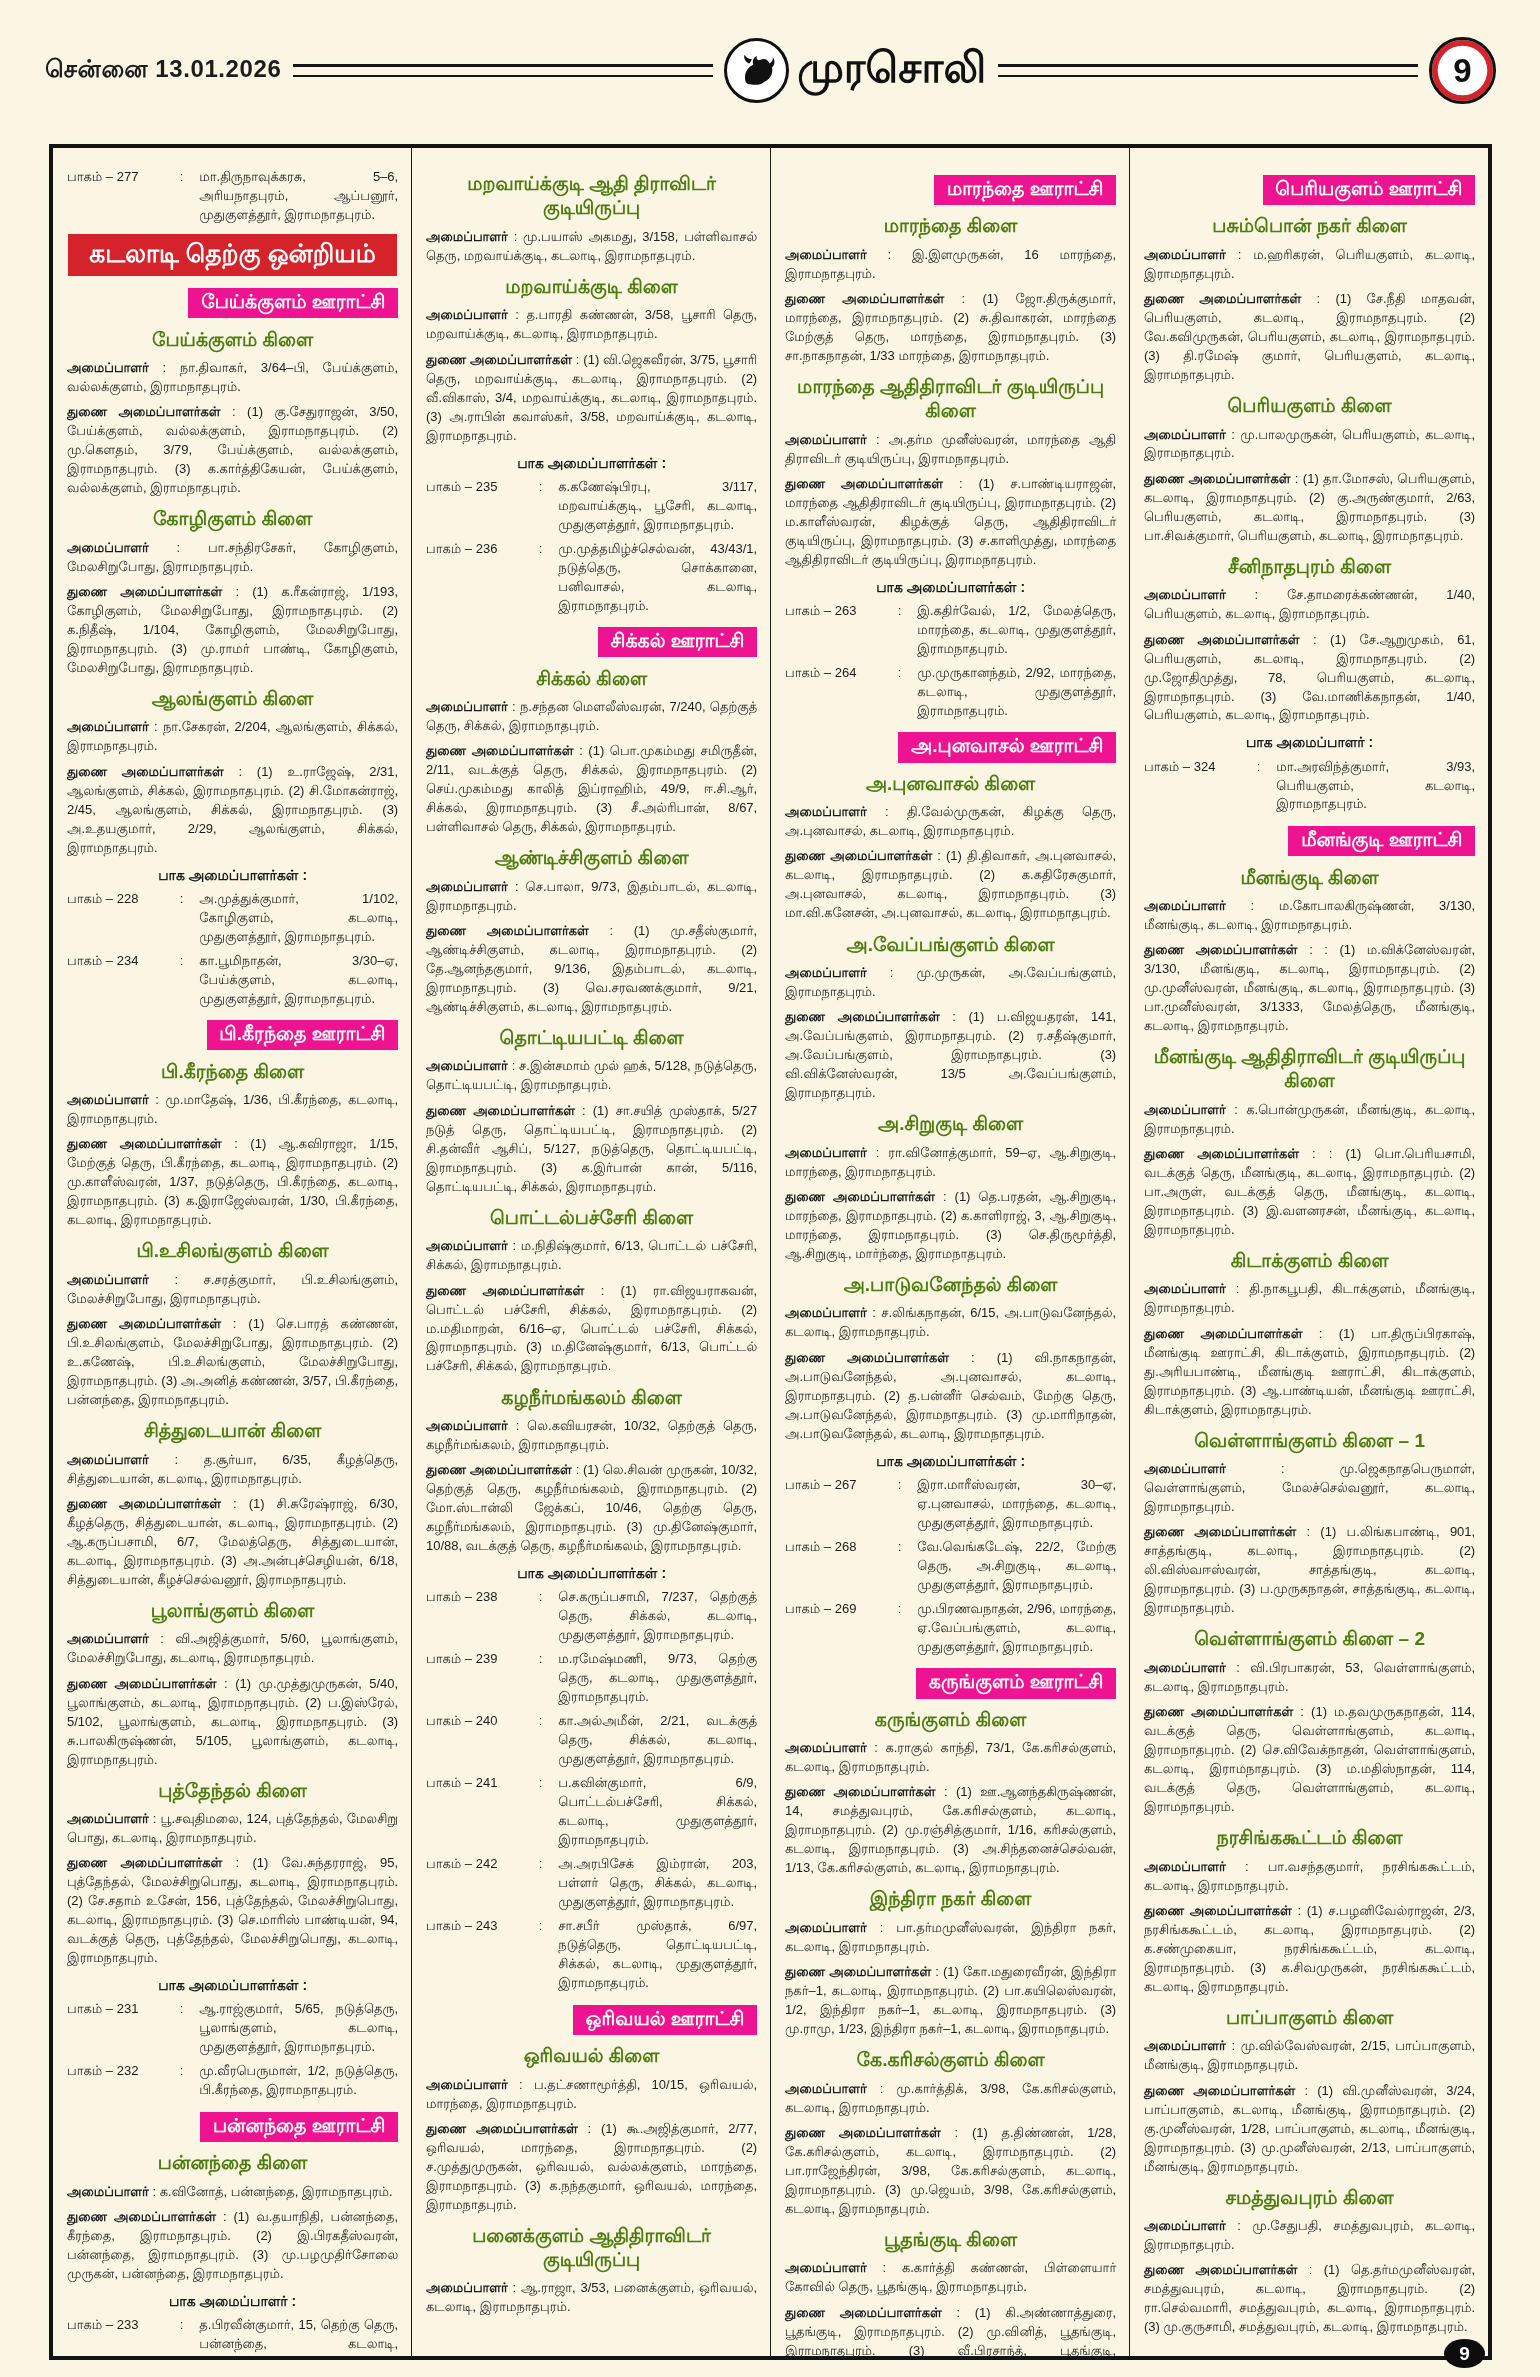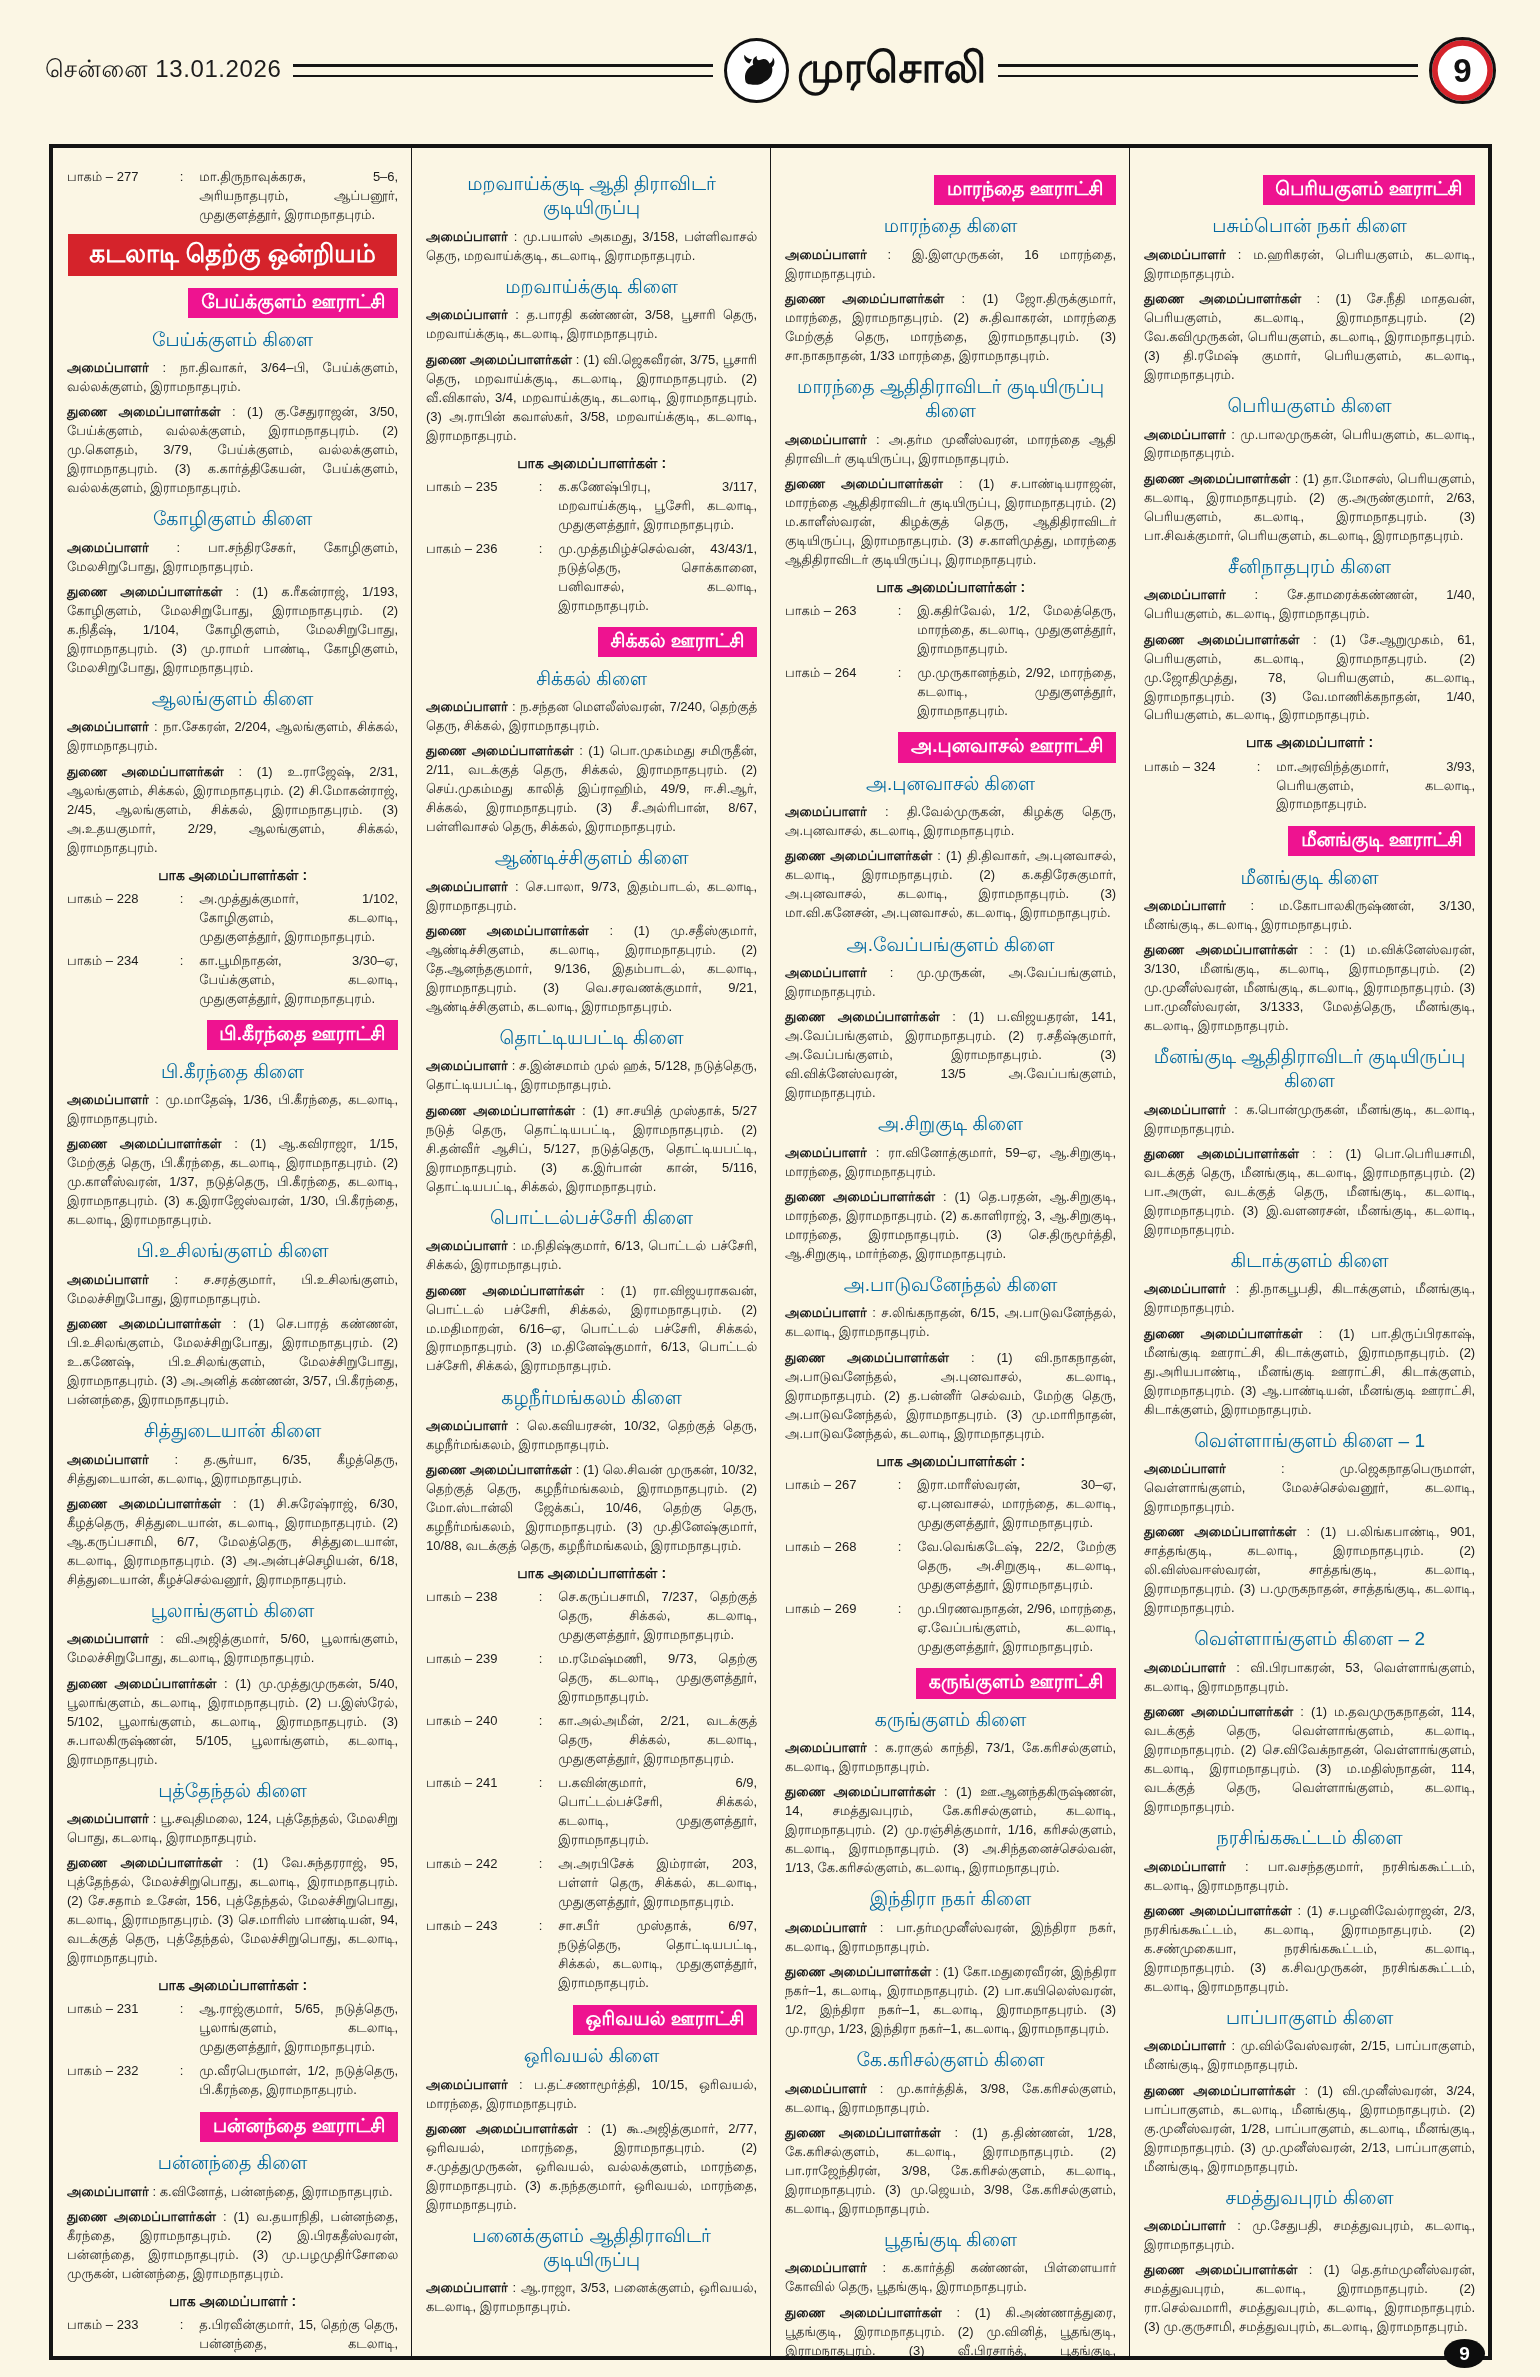--- a/index.html
+++ b/index.html
@@ -4,42 +4,42 @@
 <style>
   html,body{margin:0;padding:0;}
   body{
     width:1541px;height:2377px;position:relative;overflow:hidden;
     background:#fbf6e4;color:#1c1c1c;
     font-family:"Liberation Sans",sans-serif;
   }
   
   .header{position:absolute;left:45px;right:45px;top:32px;height:77px;
           display:flex;align-items:center;gap:11.5px;}
-  .dateline{font-size:24px;font-weight:normal;letter-spacing:0.6px;white-space:nowrap;}
+  .dateline{font-size:24px;font-weight:bold;letter-spacing:0.6px;white-space:nowrap;}
   .rule{flex:1;height:7.7px;border-top:3.2px solid #151515;border-bottom:2.6px solid #151515;}
   .masthead{display:flex;align-items:center;gap:8px;white-space:nowrap;}
   .bull-circle{width:59px;height:59px;border:3.8px solid #111;border-radius:50%;
                background:#fff;display:flex;align-items:center;justify-content:center;}
   .masthead-title{font-size:42px;font-weight:bold;color:#111;}
   .page-circle{width:61px;height:61px;border-radius:50%;background:#fff;
                border:3.2px solid #111;box-shadow:inset 0 0 0 5.7px #d5232b;
                display:flex;align-items:center;justify-content:center;
                font-size:33px;font-weight:bold;color:#111;}
   
   .frame{position:absolute;left:49px;right:49px;top:144px;bottom:16.6px;
          border:4.5px solid #141414;background:#fbf6e4;display:flex;}
   .col{flex:1 1 0;padding:15.3px 12.8px 11.5px 14px;overflow:hidden;}
   .col:not(:last-child){border-right:1.9px solid #1a1a1a;}
   
   .union-banner{background:#d5232b;color:#fff;font-weight:bold;font-size:25px;
                 text-align:center;padding:5.1px 2.6px;margin:9px 1.3px 6.4px;}
   .panchayat-wrap{text-align:right;margin:11.5px 0 3.8px;}
   .panchayat-banner{display:inline-block;background:#ee1390;color:#fff;
                     font-weight:bold;font-size:19px;padding:3.2px 12.8px;}
-  .branch-heading{color:#0369a1;font-weight:normal;font-size:19px;
+  .branch-heading{color:#4d7c0f;font-weight:bold;font-size:19px;
                   text-align:center;margin:10.2px 0 5.1px;}
   .section-label{font-weight:bold;font-size:14px;text-align:center;margin:9px 0 5.1px;}
   .para{font-size:13px;line-height:1.46;text-align:justify;margin:6.4px 0;}
   .para .lead{font-weight:bold;}
   .pagam{display:flex;font-size:13px;line-height:1.46;margin:5.1px 0;gap:10px;}
   .pagam-label{flex:0 0 97px;white-space:nowrap;}
   .pagam-colon{flex:0 0 15.3px;text-align:center;}
   .pagam-text{flex:1;text-align:justify;}
   
   .footer-badge{position:absolute;right:56px;bottom:9px;width:41px;height:29px;

